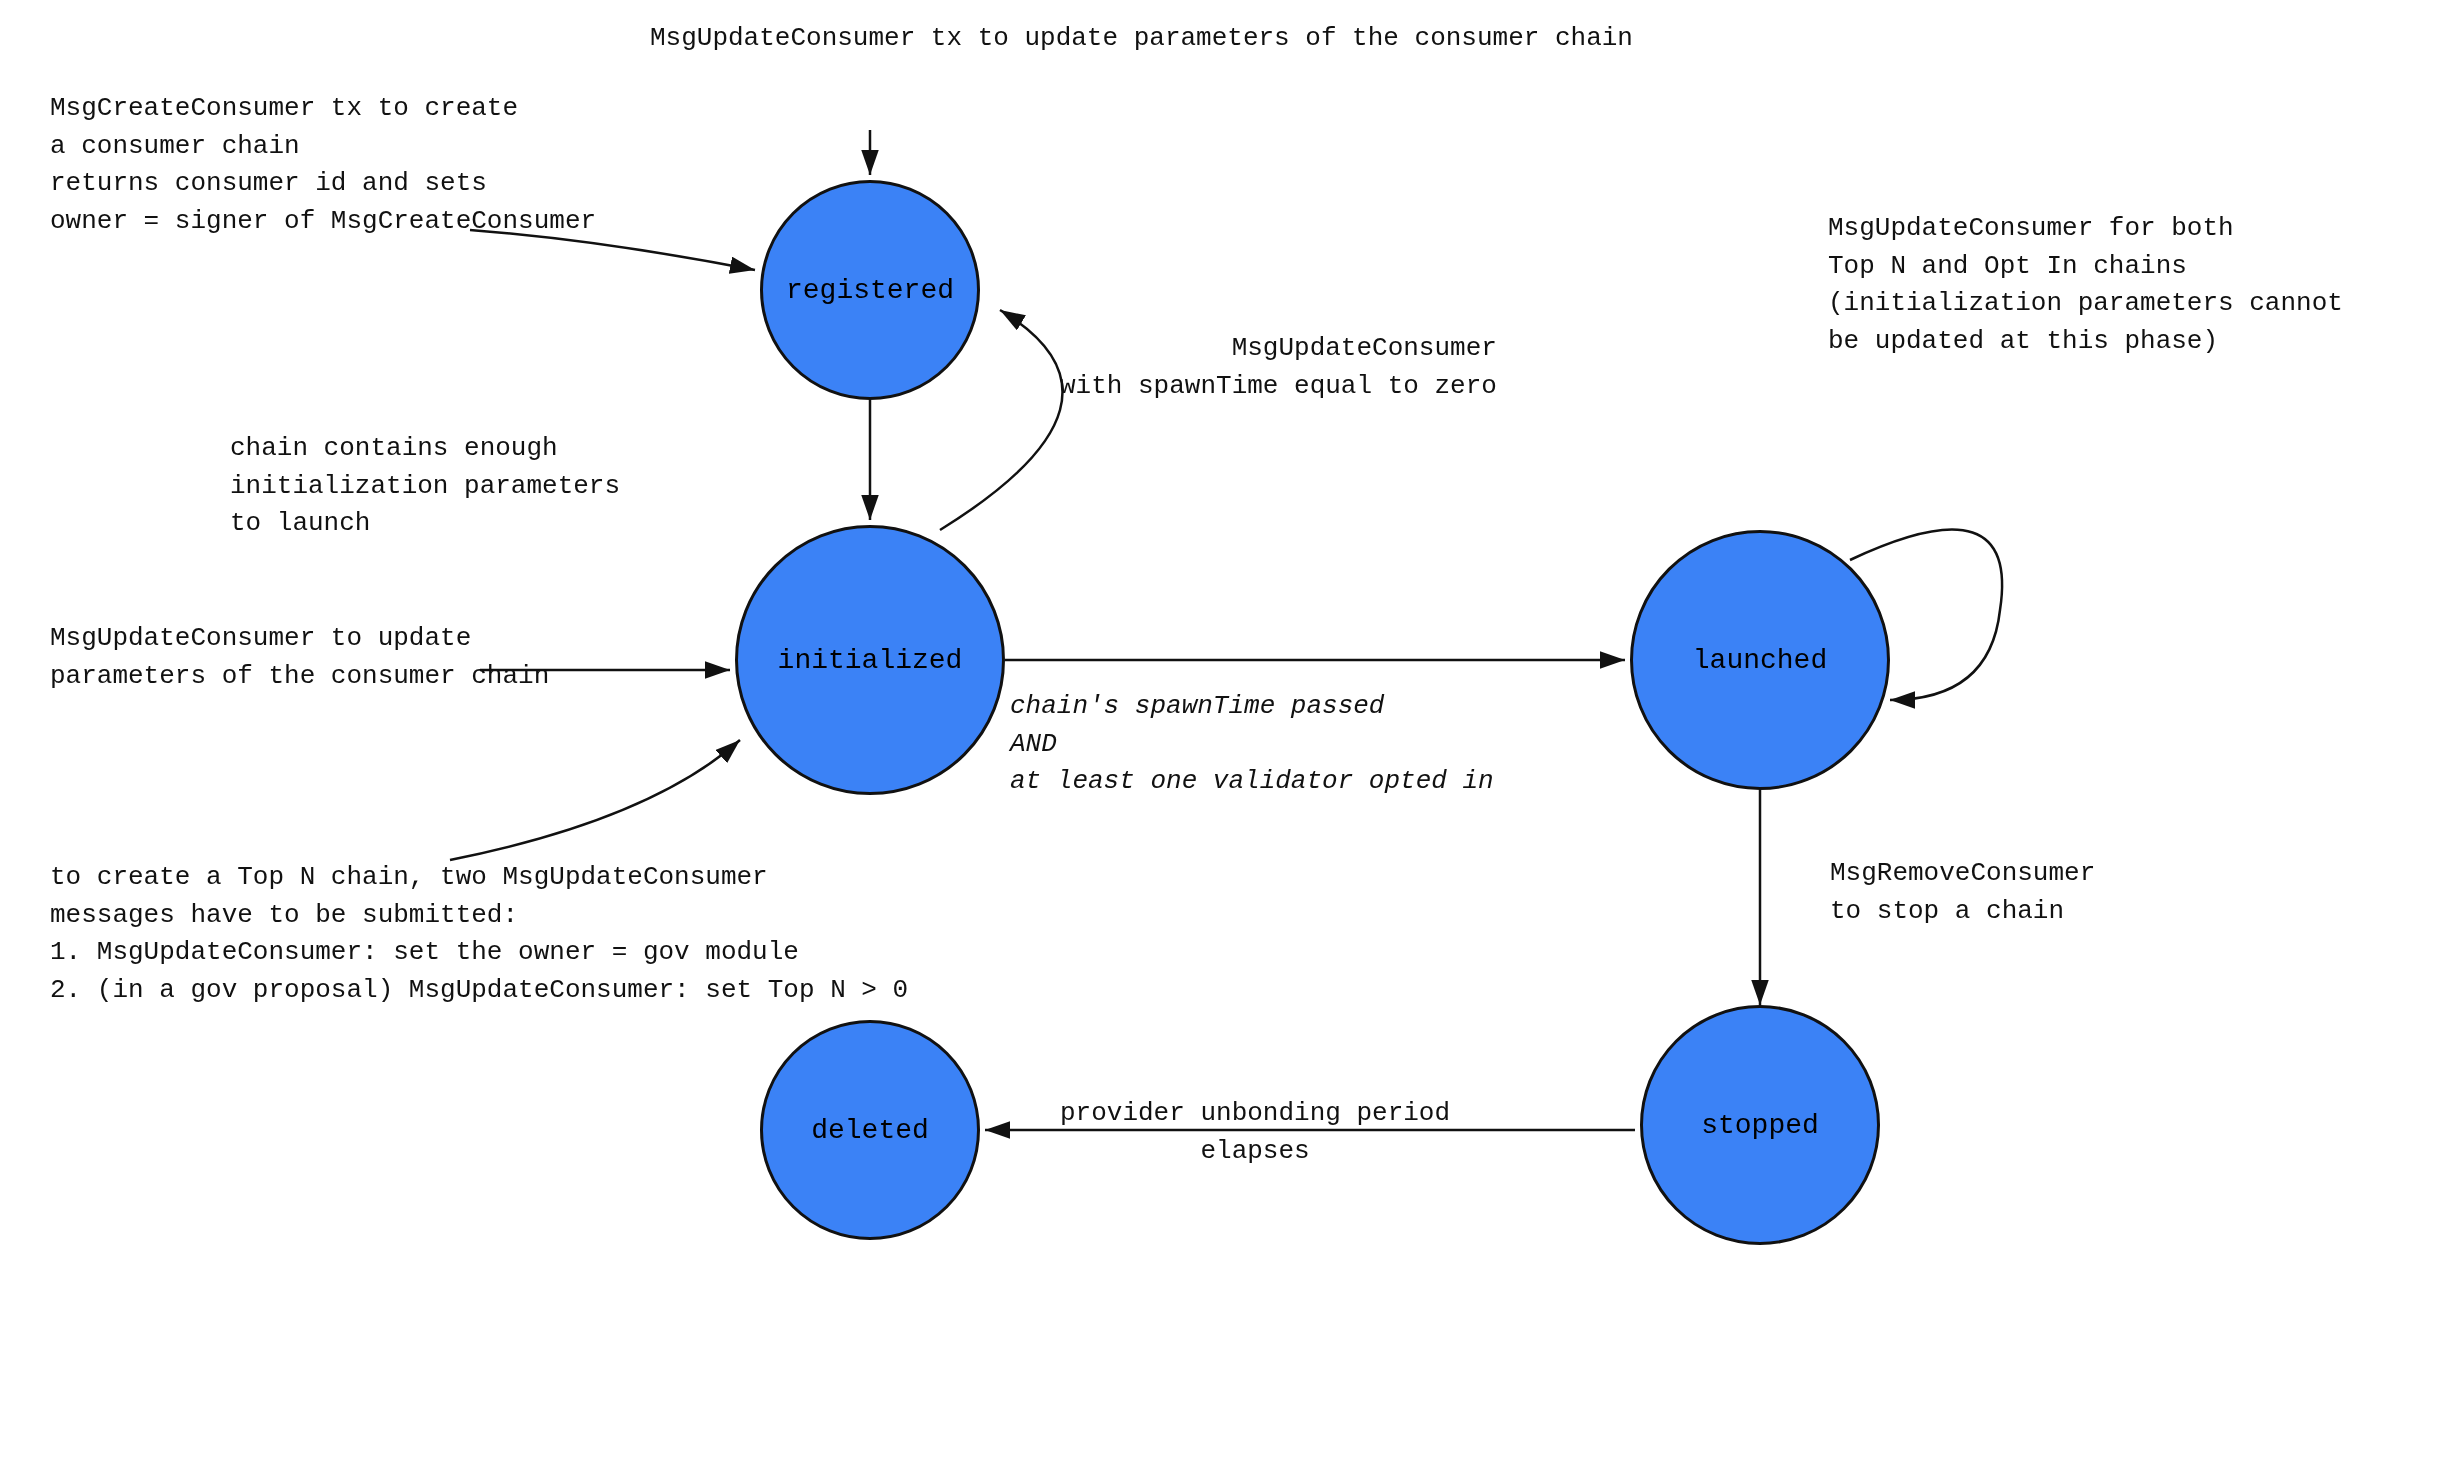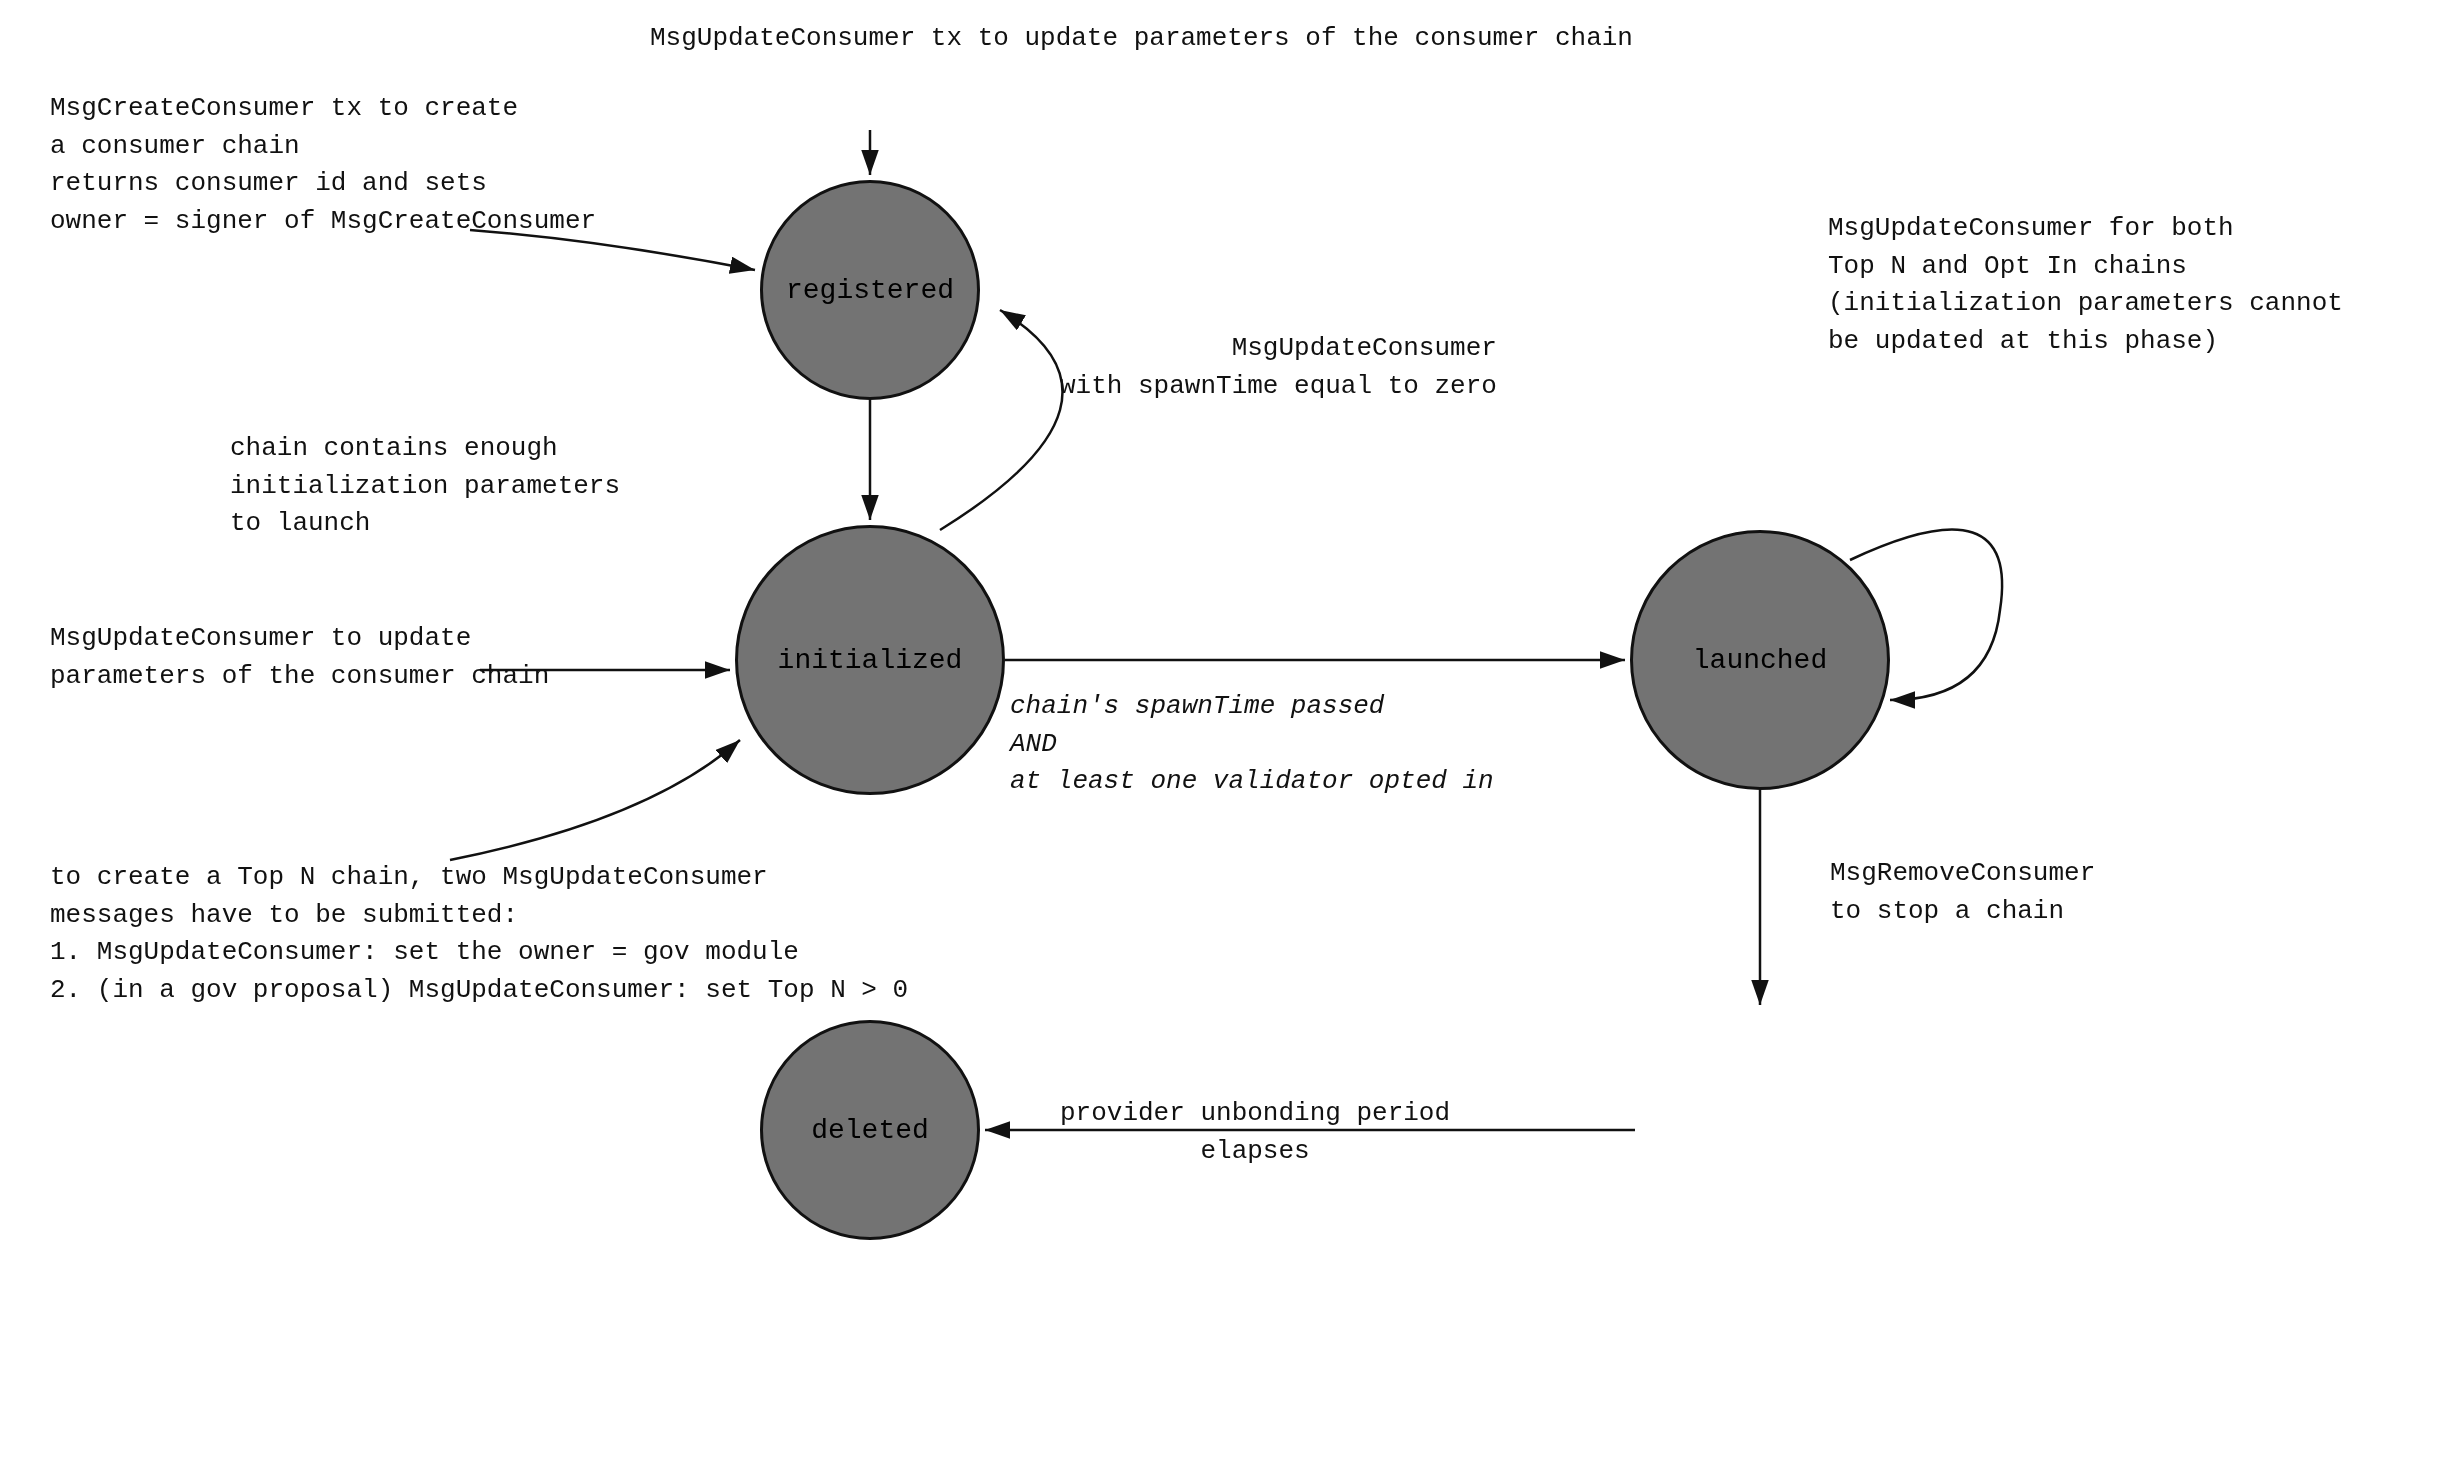--- a/index.html
+++ b/index.html
@@ -16,21 +16,21 @@
       height: 1457px;
       background: #fff;
     }
     .state-circle {
       position: absolute;
       border-radius: 50%;
       border: 3px solid #111;
       display: flex;
       align-items: center;
       justify-content: center;
-      background: #737373;
+      background: #3b82f6;
       font-size: 28px;
       font-family: 'Courier New', Courier, monospace;
     }
     .annotation {
       position: absolute;
       font-size: 26px;
       font-family: 'Courier New', Courier, monospace;
       line-height: 1.45;
       color: #111;
     }
@@ -84,20 +84,23 @@
   </div>
 
   <div class="state-circle" style="left: 735px; top: 525px; width: 270px; height: 270px;">
     <span>initialized</span>
   </div>
 
   <div class="state-circle" style="left: 1630px; top: 530px; width: 260px; height: 260px;">
     <span>launched</span>
   </div>
 
+  <div class="state-circle" style="left: 1640px; top: 1005px; width: 240px; height: 240px;">
+    <span>stopped</span>
+  </div>
 
   <div class="state-circle" style="left: 760px; top: 1020px; width: 220px; height: 220px;">
     <span>deleted</span>
   </div>
 
   <div class="annotation" style="left: 650px; top: 20px; text-align: center;">
     <span>MsgUpdateConsumer tx to update
 parameters of the consumer chain</span>
   </div>
 

